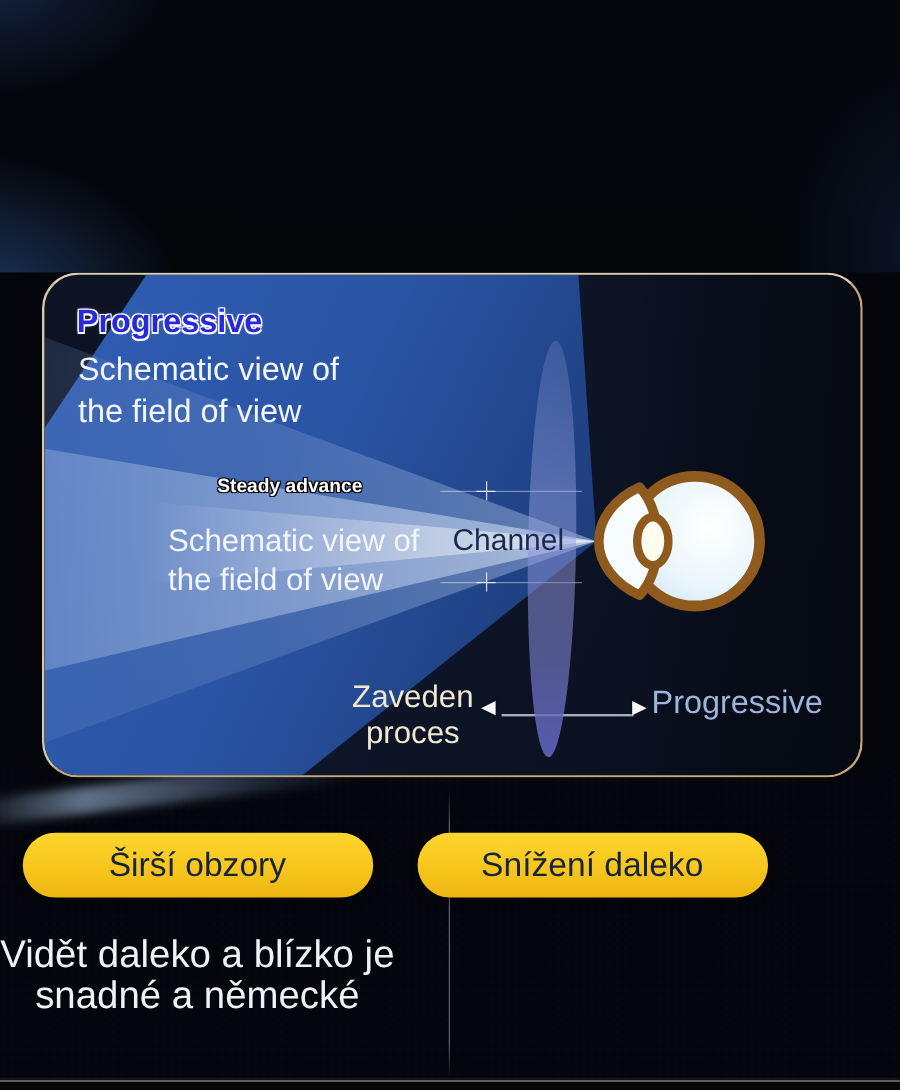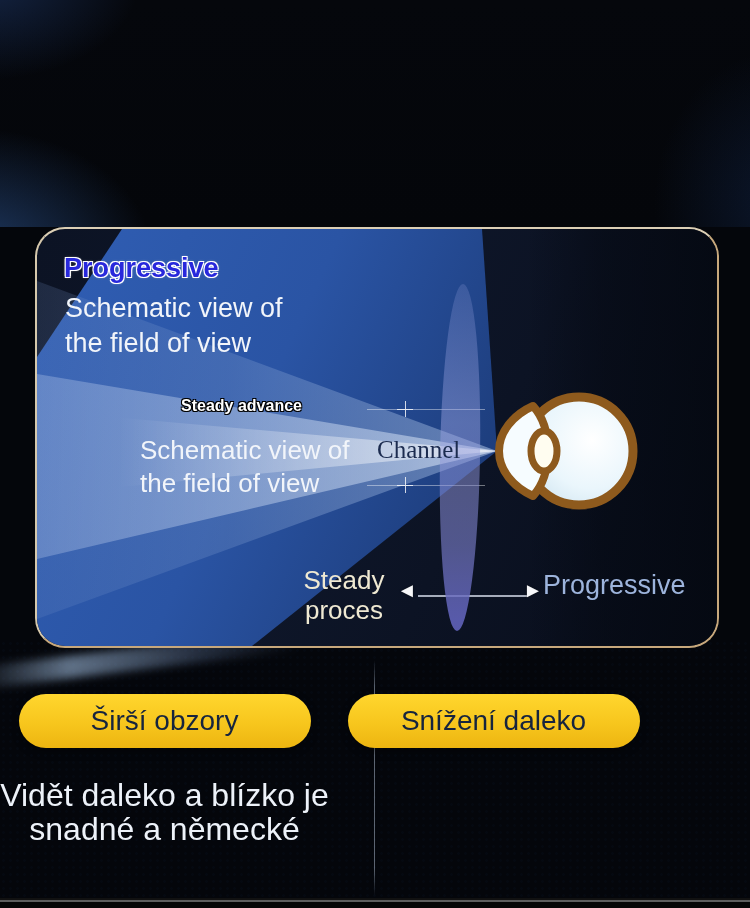--- a/index.html
+++ b/index.html
@@ -62,21 +62,21 @@
     transform:rotate(1deg);}
   .eye{position:absolute;left:452px;top:153px;z-index:8;}
 
   .lbl{position:absolute;z-index:9;}
   .lbl-progressive{left:27px;top:24px;font-size:27px;font-weight:bold;color:#2828dc;
     text-shadow:-1px -1px 0 #fff,1px -1px 0 #fff,-1px 1px 0 #fff,1px 1px 0 #fff,0 0 3px rgba(255,255,255,.7);}
   .lbl-schem1{left:28px;top:62px;font-size:27px;line-height:35px;color:#f2f5fa;}
   .lbl-steady{left:100px;top:168px;font-size:16px;font-weight:bold;color:#fff;
     text-shadow:-1px -1px 0 #000,1px -1px 0 #000,-1px 1px 0 #000,1px 1px 0 #000;margin-left:44px;}
   .lbl-schem2{left:103px;top:205px;font-size:26px;line-height:33px;color:#f2f5fa;}
-  .lbl-channel{left:340px;top:207px;font-size:25px;color:#1b2b4f;font-family:Liberation Serif, serif;}
+  .lbl-channel{left:340px;top:207px;font-size:25px;color:#1b2b4f;}
 
   .lbl-steady-bottom{left:242px;top:336px;width:130px;text-align:center;
     font-size:26px;line-height:30px;color:#efe9d2;}
   .arrow{position:absolute;z-index:9;font-size:20px;color:#f7f8fa;text-shadow:0 0 2px rgba(0,0,0,.6);}
   .arrow-left{left:360px;top:350px;}
   .arrow-right{left:486px;top:350px;}
   .ann-line{position:absolute;left:381px;top:366px;width:110px;height:2px;z-index:6;
     background:rgba(226,233,246,.72);}
   .lbl-progressive-bottom{left:506px;top:341px;font-size:27px;color:#9db4dc;}
 
@@ -145,21 +145,21 @@
 
       <div class="lbl lbl-steady">Steady advance</div>
       <div class="lbl lbl-schem2">
         <span style="display:block">Schematic view of</span>
         <span style="display:block">the field of view</span>
       </div>
 
       <div class="lbl lbl-channel">Channel</div>
 
       <div class="lbl lbl-steady-bottom">
-        <span style="display:block">Steady</span>
+        <span style="display:block">Zaveden</span>
         <span style="display:block">proces</span>
       </div>
       <span class="arrow arrow-left">◄</span>
       <span class="arrow arrow-right">►</span>
       <div class="lbl lbl-progressive-bottom">Progressive</div>
 
     </div>
   </div>
 
   <div class="divider"></div>

